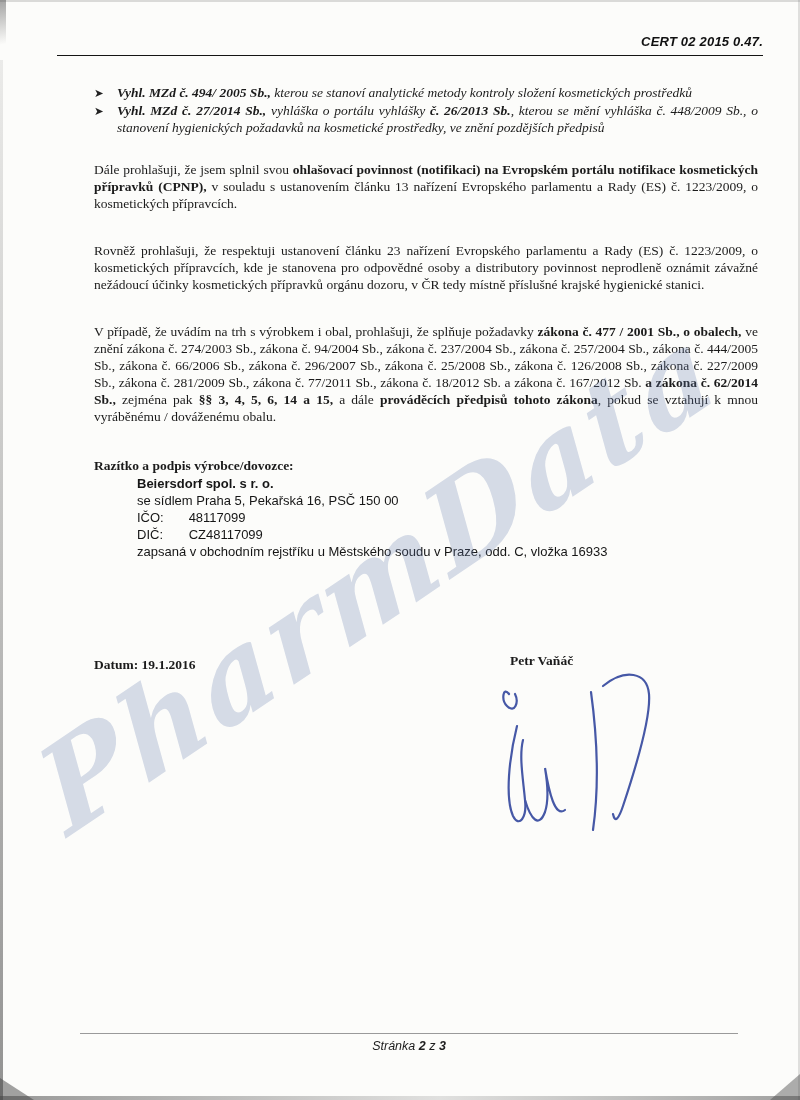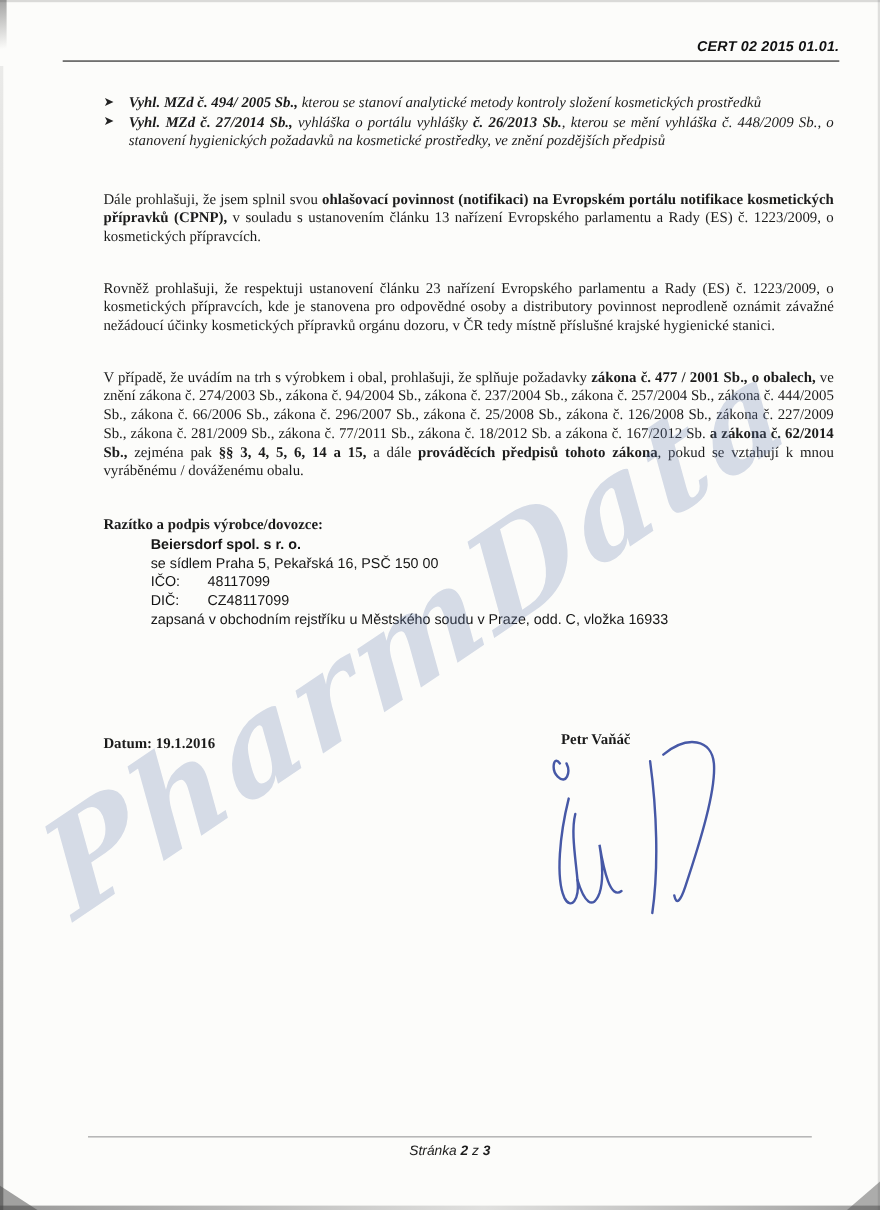--- a/index.html
+++ b/index.html
@@ -32,21 +32,21 @@
   
   .content{position:absolute;left:94px;width:664px;top:84px;font-size:13.5px;line-height:17px;}
   .seg-b{font-weight:bold;}
 
   ul.bullets{list-style:none;margin:0;padding:0;}
   ul.bullets li{display:flex;}
   .marker{flex:none;width:23px;font-size:11.5px;padding-top:1px;color:#222;}
   .btext{flex:1;text-align:justify;font-style:italic;}
 
   .para{margin:0;text-align:justify;}
-  .p1{margin-top:36px;}
+  .p1{margin-top:25px;}
   .p2{margin-top:30px;}
   .p3{margin-top:30px;}
 
   .stamp{margin-top:16px;}
   .stamp-label{font-weight:bold;margin-top:32px;}
   .company-block{margin-left:43px;margin-top:1px;font-family:"Liberation Sans",sans-serif;font-size:13px;line-height:17px;color:#161616;}
   .company{font-weight:bold;}
   .kv .k{display:inline-block;min-width:48px;}
 
   .sign-row{margin-top:96px;position:relative;height:34px;}
@@ -76,21 +76,21 @@
 
   <div class="edge edge-top"></div>
   <div class="edge edge-top-left"></div>
   <div class="edge edge-left"></div>
   <div class="edge edge-right"></div>
   <div class="edge edge-bottom"></div>
   <div class="edge edge-bl"></div>
   <div class="edge edge-br"></div>
 
   <div class="hdr">
-    <div class="doc-code">CERT 02 2015 01.01.</div>
+    <div class="doc-code">CERT 02 2015 0.47.</div>
     <div class="hdr-rule"></div>
   </div>
 
   <div class="content">
 
     <ul class="bullets">
       <li>
         <span class="marker">➤</span>
         <span class="btext"><span class="seg-b">Vyhl. MZd č. 494/ 2005 Sb.,</span><span> kterou se stanoví analytické metody kontroly složení kosmetických prostředků</span></span>
       </li>

